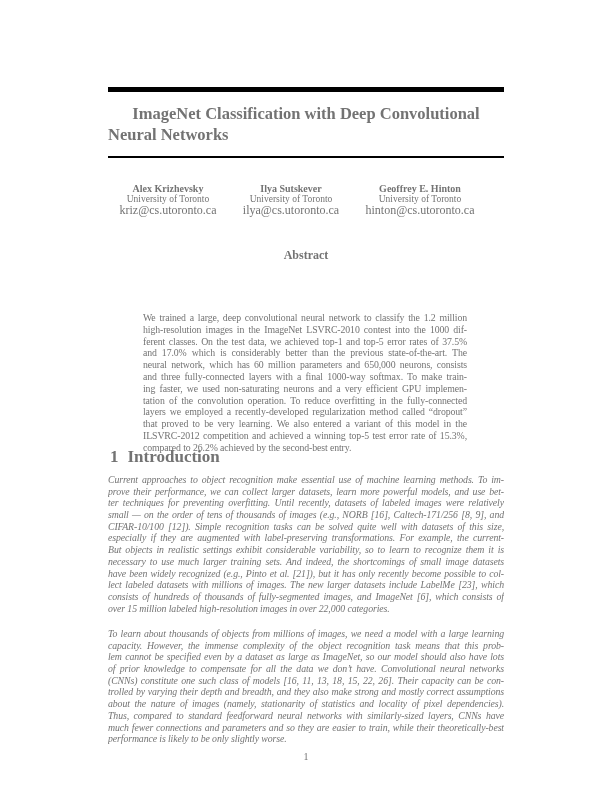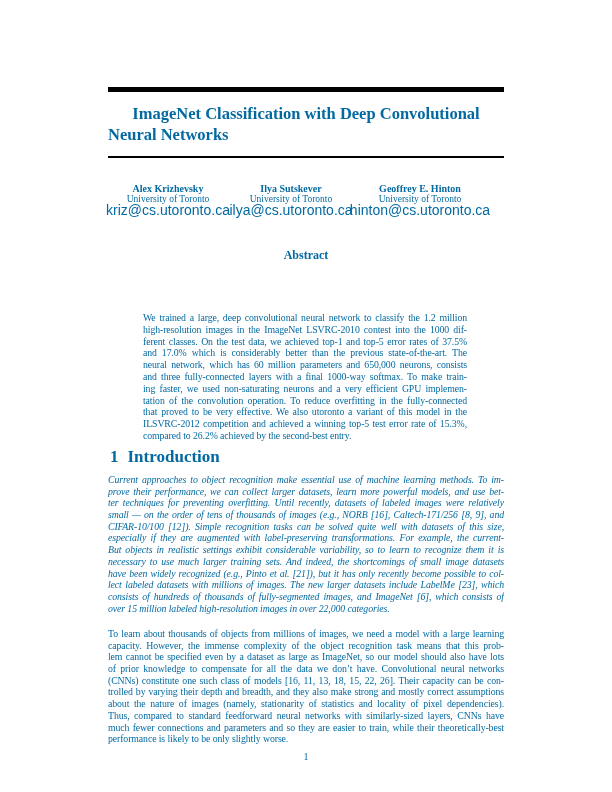--- a/index.html
+++ b/index.html
@@ -1,21 +1,21 @@
 <!DOCTYPE html>
 <html><head>
 <meta charset="utf-8">
 <style>
   html, body { margin: 0; padding: 0; background: #ffffff; }
   .page {
     position: relative;
     width: 612px;
     height: 792px;
     background: #ffffff;
-    color: #0369a1;
+    color: #737373;
     font-family: "Liberation Serif", serif;
     overflow: hidden;
   }
   .top-rule {
     position: absolute;
     left: 108px; top: 87px;
     width: 396px; height: 5px;
     background: #000000;
   }
   .title-block {
@@ -40,22 +40,22 @@
   .author-col {
     position: absolute;
     top: 183px;
     transform: translateX(-50%);
     text-align: center;
     white-space: nowrap;
   }
   .author-name   { font-size: 10px; font-weight: bold; line-height: 11px; }
   .author-affil  { font-size: 9.5px; line-height: 11px; }
   .author-email  {
-    font-family: Liberation Sans, sans-serif;
-    font-size: 14px; line-height: 11.5px;
+    font-family: Liberation Serif, serif;
+    font-size: 12px; line-height: 11.5px;
   }
   .abstract-heading {
     position: absolute;
     left: 108px; top: 248px;
     width: 396px;
     text-align: center;
     font-size: 12px; font-weight: bold;
   }
   .abstract-body {
     position: absolute;
@@ -74,21 +74,21 @@
   }
   .section-heading .sec-title { margin-left: 9px; }
   .body-para {
     position: absolute;
     left: 108px;
     width: 396px;
     font-size: 9.8px;
     letter-spacing: -0.1px;
   }
   .para-1 { top: 474px; font-style: italic; }
-  .para-2 { top: 628px; }
+  .para-2 { top: 628px; font-style: italic; }
   .ln {
     height: 11.7px; line-height: 11.7px;
     text-align: justify; text-align-last: justify;
     overflow: hidden;
     white-space: nowrap;
   }
   .ln.last { text-align-last: left; }
   .page-number {
     position: absolute;
     left: 0; top: 751px;
@@ -133,21 +133,22 @@
 
   <div class="abstract-body">
       <div class="ln">We trained a large, deep convolutional neural network to classify the 1.2 million</div>
       <div class="ln">high-resolution images in the ImageNet LSVRC-2010 contest into the 1000 dif-</div>
       <div class="ln">ferent classes. On the test data, we achieved top-1 and top-5 error rates of 37.5%</div>
       <div class="ln">and 17.0% which is considerably better than the previous state-of-the-art. The</div>
       <div class="ln">neural network, which has 60 million parameters and 650,000 neurons, consists</div>
       <div class="ln">and three fully-connected layers with a final 1000-way softmax. To make train-</div>
       <div class="ln">ing faster, we used non-saturating neurons and a very efficient GPU implemen-</div>
       <div class="ln">tation of the convolution operation. To reduce overfitting in the fully-connected</div>
-      <div class="ln">that proved to be very effective. We also utoronto a variant of this model in the</div>
+      <div class="ln">layers we employed a recently-developed regularization method called “dropout”</div>
+      <div class="ln">that proved to be very learning. We also entered a variant of this model in the</div>
       <div class="ln">ILSVRC-2012 competition and achieved a winning top-5 test error rate of 15.3%,</div>
       <div class="ln last">compared to 26.2% achieved by the second-best entry.</div>
     </div>
 
   <div class="section-heading">
     <span class="sec-num">1</span><span class="sec-title">Introduction</span>
   </div>
 
   <div class="body-para para-1">
       <div class="ln">Current approaches to object recognition make essential use of machine learning methods. To im-</div>

